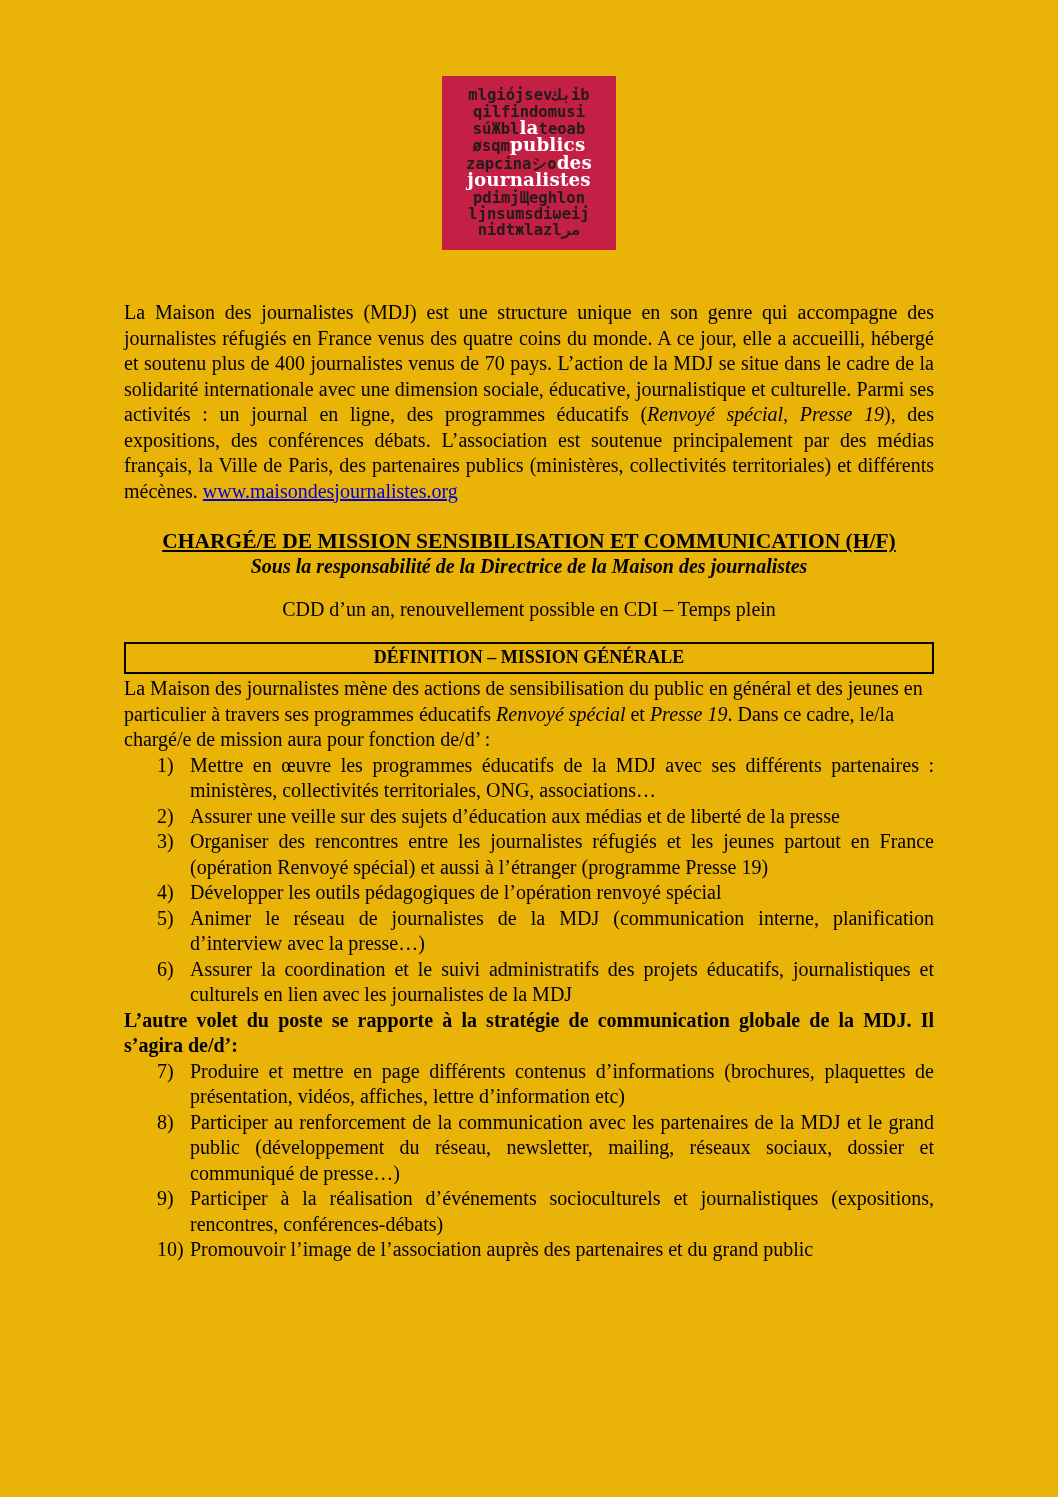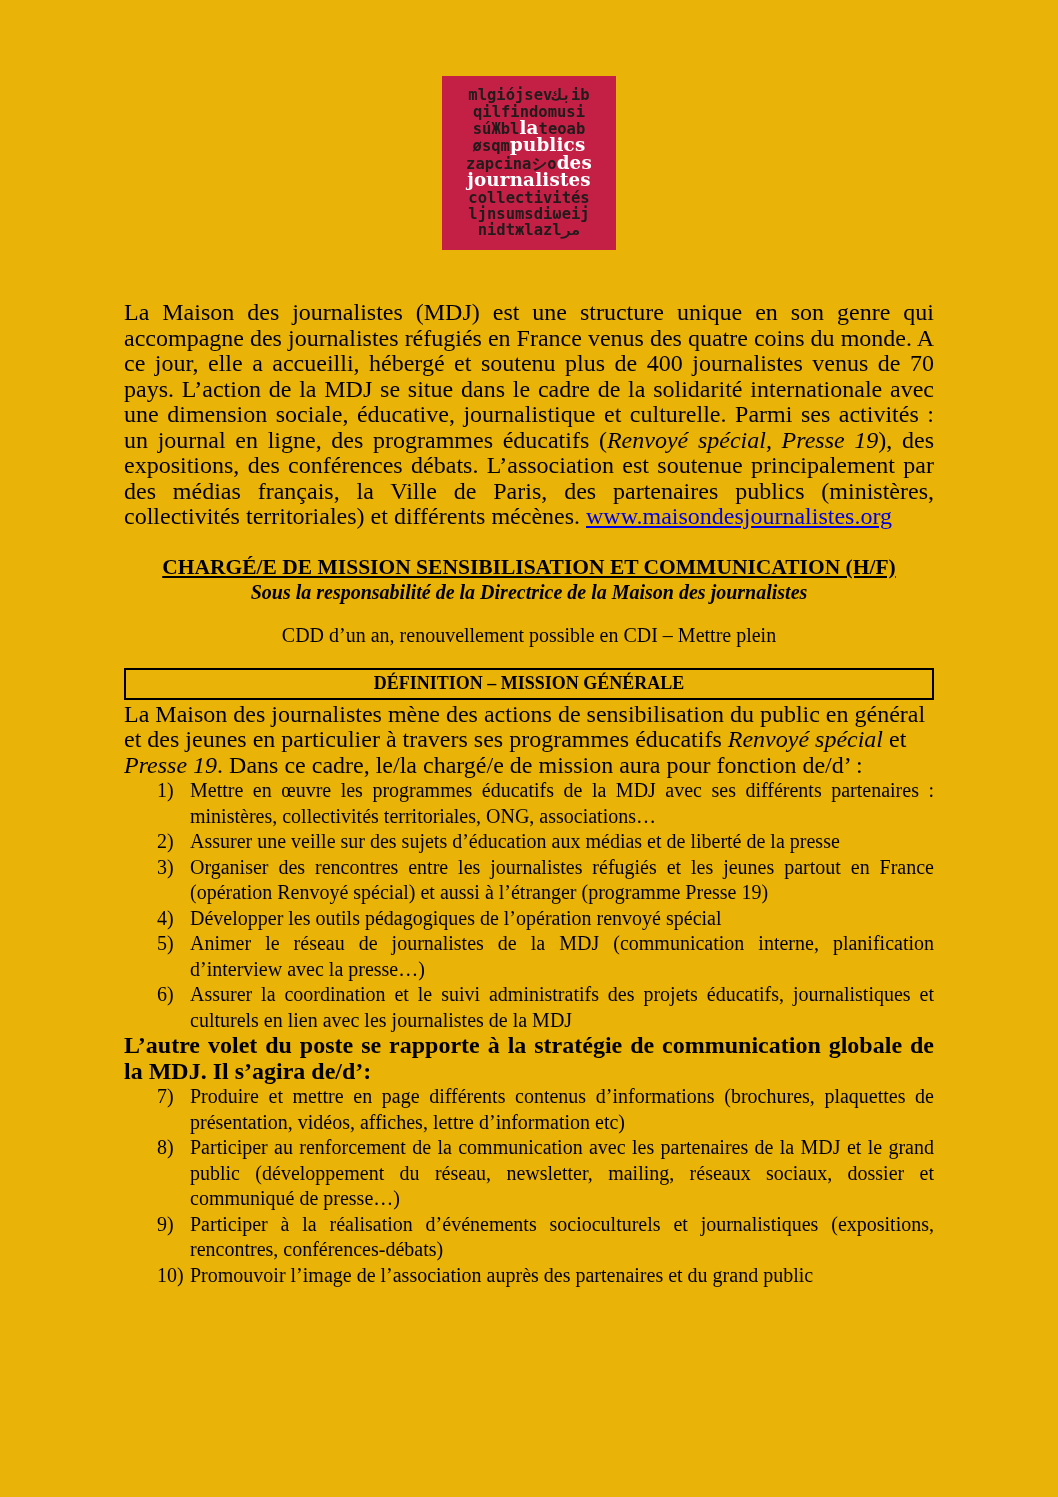--- a/index.html
+++ b/index.html
@@ -18,21 +18,21 @@
     font-weight:700;font-size:15.5px;line-height:16.4px;
     color:#201c1c;white-space:nowrap;letter-spacing:0;
   }
   .logo-line .seg-light{
     color:#ffffff;font-family:"DejaVu Serif", serif;font-weight:700;
     font-size:1.18em;letter-spacing:.01em;
   }
   
   .content{margin:0 124px;}
   p{margin:0;}
-  .para{font-size:24px;line-height:25.5px;}
+  .para{font-size:20px;line-height:25.5px;}
   .intro{margin-top:50px;text-align:justify;}
   .seg-italic{font-style:italic;}
   a.seg-link{color:#0000dd;text-decoration:underline;cursor:pointer;}
   .h-fiche{
     margin-top:44px;text-align:center;font-weight:700;
     text-decoration:underline;font-size:20px;line-height:25px;
   }
   .h-title{
     margin:24px 0 0;text-align:center;font-weight:700;
     text-decoration:underline;font-size:21.5px;line-height:26px;
@@ -59,35 +59,35 @@
 
 <div class="page">
 
   <div class="logo" id="logo" style="background: rgb(196, 31, 69);">
       <div class="logo-line"><span class="seg-dark">mlgiójsevبكib</span></div>
       <div class="logo-line"><span class="seg-dark">qilfindomusi</span></div>
       <div class="logo-line"><span class="seg-dark">súЖbl</span><span class="seg-light">la</span><span class="seg-dark">teoab</span></div>
       <div class="logo-line"><span class="seg-dark">øsqm</span><span class="seg-light">publics</span></div>
       <div class="logo-line"><span class="seg-dark">zapcinaシo</span><span class="seg-light">des</span></div>
       <div class="logo-line"><span class="seg-light">journalistes</span></div>
-      <div class="logo-line"><span class="seg-dark">collectivités</span></div>
+      <div class="logo-line"><span class="seg-dark">pdimjЩeghlon</span></div>
       <div class="logo-line"><span class="seg-dark">ljnsumsdiωeij</span></div>
       <div class="logo-line"><span class="seg-dark">nidtжlazlمر</span></div>
     </div>
 
   <div class="content">
 
     <p class="para intro"><span class="seg-normal">La Maison des journalistes (MDJ) est une structure unique en son genre qui accompagne des journalistes réfugiés en France venus des quatre coins du monde. A ce jour, elle a accueilli, hébergé et soutenu plus de 400 journalistes venus de 70 pays. L’action de la MDJ se situe dans le cadre de la solidarité internationale avec une dimension sociale, éducative, journalistique et culturelle. Parmi ses activités : un journal en ligne, des programmes éducatifs (</span><span class="seg-italic">Renvoyé spécial, Presse 19</span><span class="seg-normal">), des expositions, des conférences débats. L’association est soutenue principalement par des médias français, la Ville de Paris, des partenaires publics (ministères, collectivités territoriales) et différents mécènes. </span><a class="seg-link" href="#">www.maisondesjournalistes.org</a></p>
 
 
     <div class="h-title">CHARGÉ/E DE MISSION SENSIBILISATION ET COMMUNICATION (H/F)</div>
 
     <div class="h-sub">Sous la responsabilité de la Directrice de la Maison des journalistes</div>
 
-    <div class="h-cdd">CDD d’un an, renouvellement possible en CDI – Mettre plein</div>
+    <div class="h-cdd">CDD d’un an, renouvellement possible en CDI – Temps plein</div>
 
     <div class="section-box">
       <span>DÉFINITION – MISSION GÉNÉRALE</span>
     </div>
 
     <p class="para def-intro"><span class="seg-normal">La Maison des journalistes mène des actions de sensibilisation du public en général et des jeunes en particulier à travers ses programmes éducatifs </span><span class="seg-italic">Renvoyé spécial</span><span class="seg-normal"> et </span><span class="seg-italic">Presse 19</span><span class="seg-normal">. Dans ce cadre, le/la chargé/e de mission aura pour fonction de/d’ :</span></p>
 
     <div class="list">
         <div class="list-item">
           <span class="num">1)</span>

